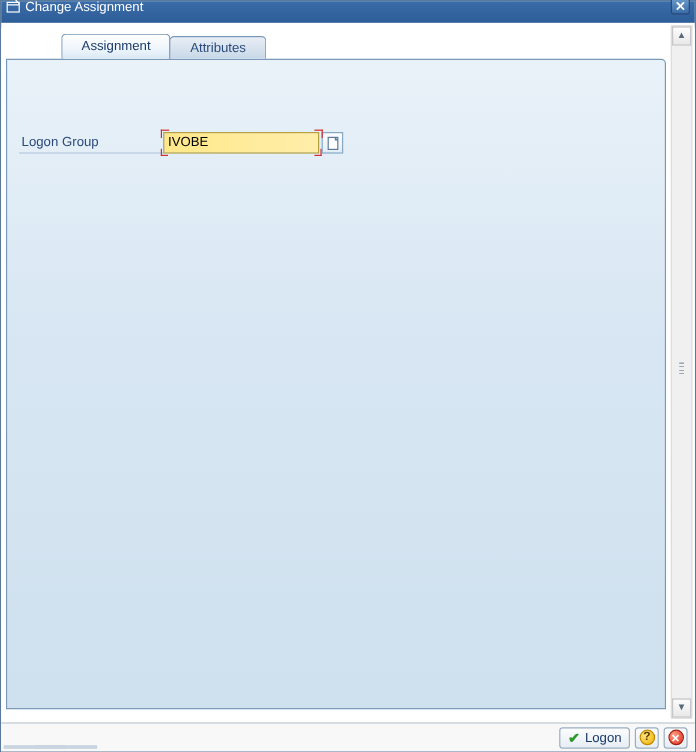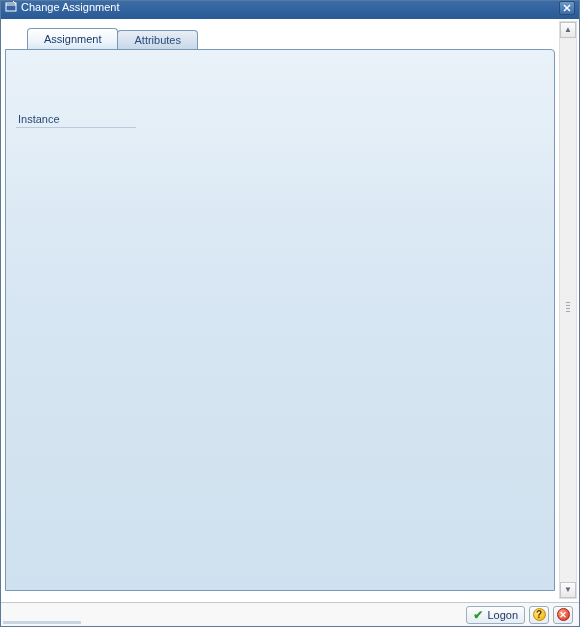--- a/index.html
+++ b/index.html
@@ -18,22 +18,22 @@
     background: #fff;
   }
   
   .titlebar {
     position: absolute;
     left: 0; top: 0; right: 0;
     height: 18px;
     background: linear-gradient(to bottom, #3a6ca8 0%, #2a5a95 100%);
     color: #fff;
     display: flex;
-    align-items: flex-start;
-    padding: 0 4px;
+    align-items: flex-end;
+    padding: 11px 4px;
   }
   .titlebar .icon {
     width: 12px; height: 12px;
     margin-right: 4px;
     display: flex; align-items: center; justify-content: center;
   }
   .titlebar-text {
     flex: 1;
     font-size: 11px;
   }
@@ -76,21 +76,21 @@
   .vscroll .arrow.up { top: 0; }
   .vscroll .arrow.down { bottom: 0; }
   .vscroll .midmark {
     position: absolute;
     left: 6px; top: 280px; width: 4px; height: 10px;
     background: repeating-linear-gradient(to bottom, #9aa8b8 0, #9aa8b8 1px, transparent 1px, transparent 3px);
   }
   
   .tab-area {
     position: absolute;
-    left: 2px; top: 6px; width: 550px; height: 568px;
+    left: 2px; top: 6px; width: 550px; height: 568px; padding-left: 24px;
   }
   .tab-strip {
     position: relative;
     height: 22px;
     padding-left: 22px;
     display: flex;
     align-items: flex-end;
   }
   .tab {
     height: 21px;
@@ -284,23 +284,33 @@
             <span>Assignment</span>
           </div>
           <div class="tab inactive">
             <span>Attributes</span>
           </div>
         </div>
 
         <div class="panel">
           <div class="panel-inner">
 
-
             <div class="field-row">
-              <div class="field-label">Instance</div>
+              <div class="field-label">Logon Group</div>
+              <div class="field-ctrl req-corners">
+                <span class="c3"></span>
+                  <span class="c4"></span>
+                <input type="text" class="text-input required" value="IVOBE" style="">
+                <span class="f4-btn">
+                  <span class="doc-icon"></span>
+                </span>
+              </div>
+            </div>
+
+            <div class="field-row">
             </div>
 
           </div>
         </div>
       </div>
 
     </div>
 
     <div class="vscroll">
       <div class="arrow up">

